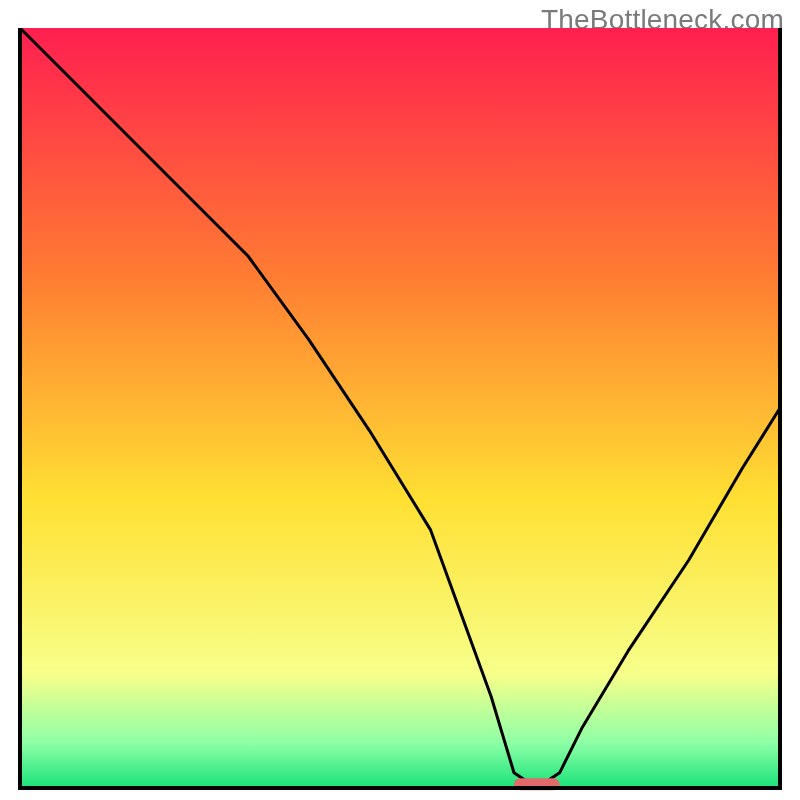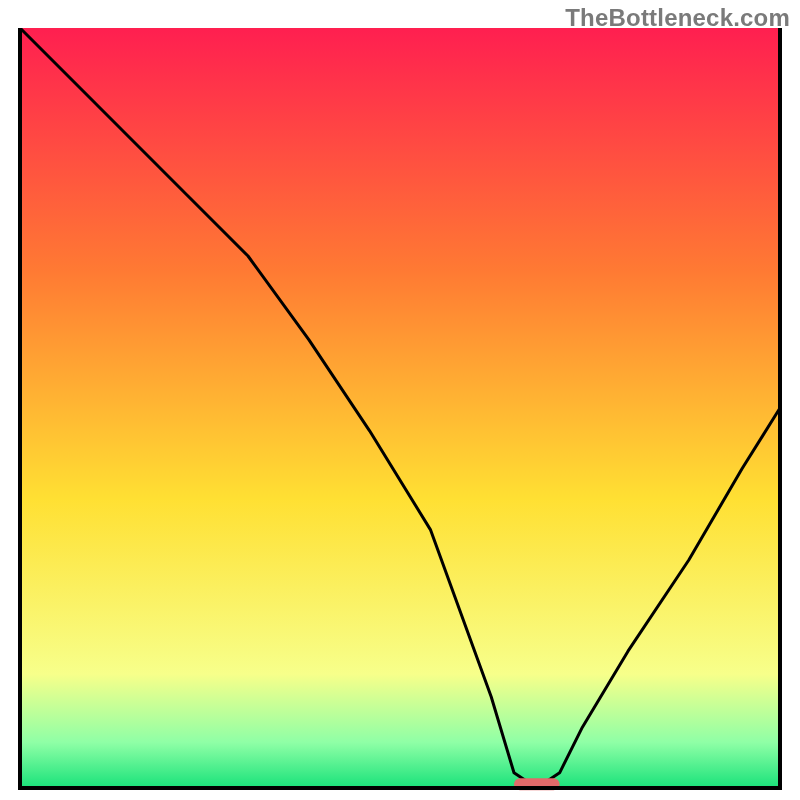--- a/index.html
+++ b/index.html
@@ -11,24 +11,24 @@
     overflow: hidden;
   }
   .stage {
     position: relative;
     width: 800px;
     height: 800px;
   }
   .watermark {
     position: absolute;
     top: 4px;
-    right: 10px;
+    right: 16px;
     font-family: Arial, Helvetica, sans-serif;
-    font-size: 24px;
-    font-weight: 700;
+    font-size: 28px;
+    font-weight: 400;
     color: #7a7a7a;
     letter-spacing: 0.2px;
     user-select: none;
   }
   svg.plot {
     position: absolute;
     left: 0;
     top: 0;
     width: 800px;
     height: 800px;

